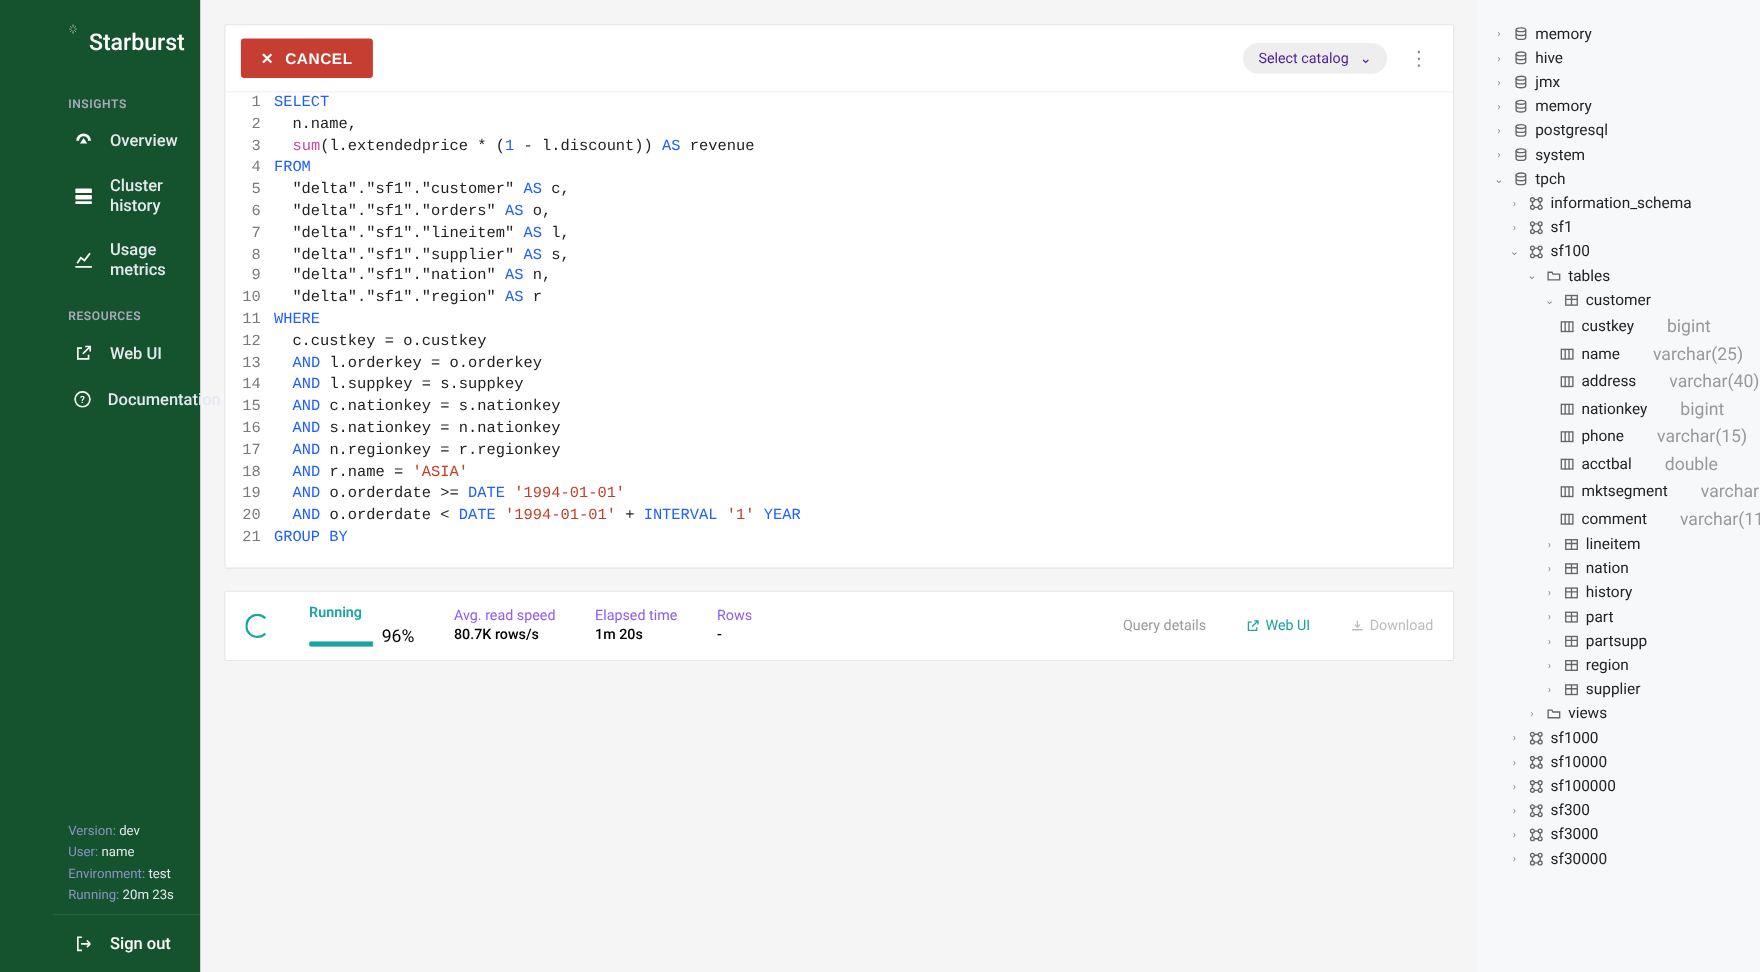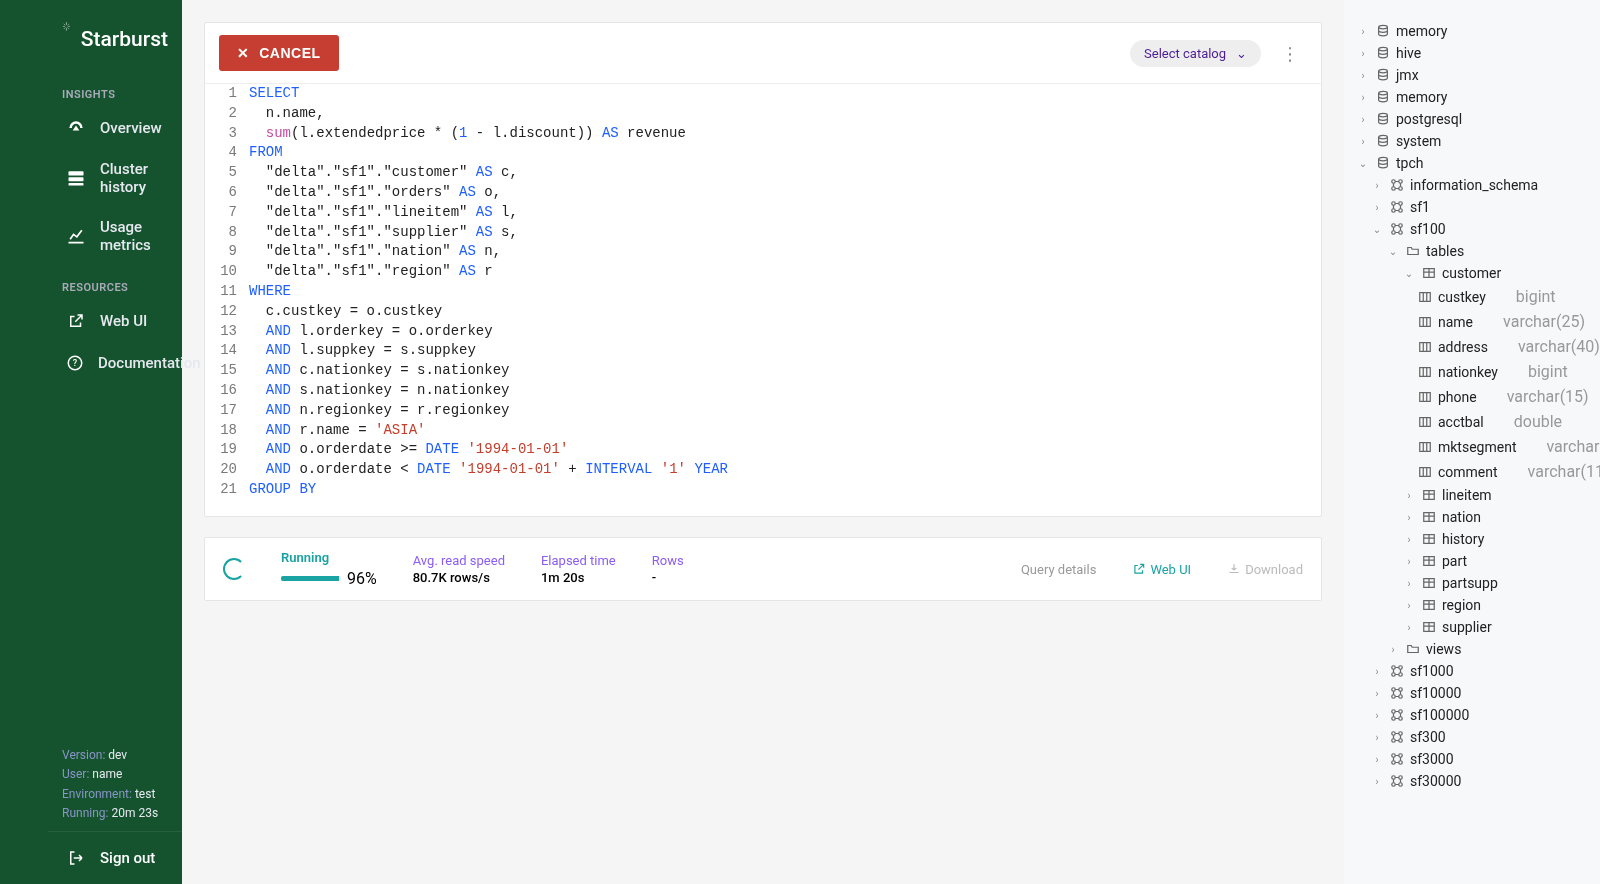--- a/index.html
+++ b/index.html
@@ -27,21 +27,21 @@
 .code { flex: 1; white-space: pre; color: #222; }
 .kw { color: #1f5fff; }
 .fn { color: #c84aa3; }
 .str { color: #c43f2b; }
 .status-panel { background: #fff; border: 1px solid #e5e5e5; border-radius: 2px; padding: 12px 18px; display: flex; align-items: center; gap: 36px; }
 .spinner { width: 22px; height: 22px; border: 2px solid #1aa3a3; border-right-color: transparent; border-radius: 50%; animation: sp 1s linear infinite; }
 @keyframes sp { to { transform: rotate(360deg); } }
 .status-block .label { font-size: 13px; color: #8b5cf6; }
 .status-block.running .label { color: #1aa3a3; font-weight: 600; }
 .status-block .value { font-size: 13px; font-weight: 500; margin-top: 2px; }
-.progress-row { display: flex; align-items: center; gap: 6px; margin-top: 4px; }
+.progress-row { display: flex; align-items: flex-end; gap: 6px; margin-top: 4px; }
 .progress-bar { width: 60px; height: 5px; background: #eee; border-radius: 2px; overflow: hidden; }
 .progress-fill { height: 100%; background: #1aa3a3; }
 .status-spacer { flex: 1; }
 .status-link { font-size: 13px; color: #999; cursor: default; }
 .status-link.active { color: #1aa3a3; cursor: pointer; display:flex; align-items:center; gap:4px;}
 .status-link.disabled { color: #bbb; display:flex; align-items:flex-start; gap:4px;}
 .catalog-tree { width: 256px; padding: 20px 10px; font-size: 14px; overflow-y: auto; background: #f7f8f9; }
 .tree-item { display: flex; align-items: center; gap: 6px; padding: 3px 2px; cursor: pointer; white-space: nowrap; }
 .tree-icon { width: 14px; height: 14px; display: inline-flex; align-items: center; justify-content: center; color: #666; flex-shrink:0;}
 .tree-chevron { width: 14px; color: #888; font-size: 10px; text-align: center; flex-shrink:0;}

